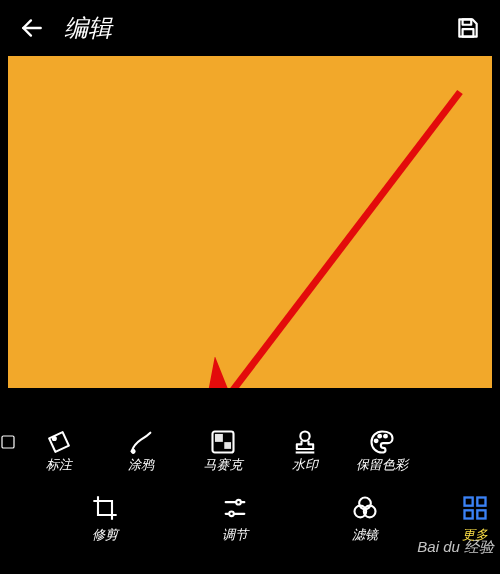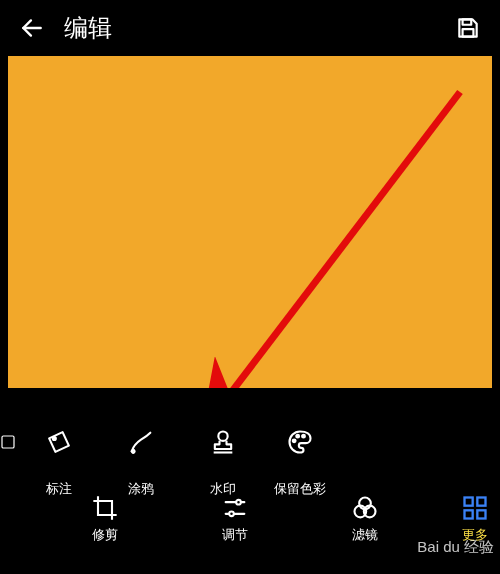--- a/index.html
+++ b/index.html
@@ -30,21 +30,21 @@
     align-items: flex-start;
     padding-top: 40px;
     height: 100px;
     color: #fff;
   }
   .tool-item {
     flex: 0 0 82px;
     display: flex;
     flex-direction: column;
     align-items: center;
-    gap: 24px;
+    gap: 0;
   }
   .tool-item.edge-left { flex: 0 0 18px; align-items: flex-start; overflow: hidden; }
   .tool-item.edge-right { flex: 0 0 72px; }
   .tool-label { font-size: 13px; color: #fff; white-space: nowrap; }
   .icon-box { width: 28px; height: 28px; display: flex; align-items: center; justify-content: center; }
 
   .bottom-strip {
     display: flex;
     align-items: flex-start;
     padding-top: 6px;
@@ -67,21 +67,21 @@
     right: 6px;
     bottom: 4px;
     font-size: 11px;
     color: #8aa8c8;
     text-align: right;
     line-height: 1.2;
     opacity: 0.9;
     pointer-events: none;
   }
   .watermark .bai { font-size: 15px; color: #fff; opacity: 0.85;}
-  .wrap { position: relative; width: 500px; height: 560px; }
+  .wrap { position: relative; width: 500px; height: 560px; font-style: italic; }
 </style>
 </head>
 <body>
 <div class="wrap">
 
 <div class="header">
   <div class="header-left">
     <span class="icon-box">
       <svg width="26" height="26" viewBox="0 0 24 24" fill="none" stroke="#fff" stroke-width="2.2" stroke-linecap="round" stroke-linejoin="round">
         <line x1="20" y1="12" x2="4" y2="12"></line>
@@ -134,20 +134,30 @@
   <div class="tool-item">
     <span class="icon-box">
       <svg width="28" height="28" viewBox="0 0 24 24" fill="none" stroke="#fff" stroke-width="1.8" stroke-linecap="round">
         <path d="M4 20 q2 -6 8 -10 q5 -3 8 -6"></path>
         <path d="M4 20 q1 -1 2 -1 q1 1 0 2 q-1 1 -2 -1"></path>
       </svg>
     </span>
     <span class="tool-label">涂鸦</span>
   </div>
 
+  <div class="tool-item">
+    <span class="icon-box">
+      <svg width="28" height="28" viewBox="0 0 24 24" fill="none" stroke="#fff" stroke-width="1.8">
+        <rect x="3" y="3" width="18" height="18" rx="2"></rect>
+        <rect x="6" y="6" width="5" height="5" fill="#fff" opacity="0.9"></rect>
+        <rect x="14" y="13" width="4" height="4" fill="#fff" opacity="0.9"></rect>
+      </svg>
+    </span>
+    <span class="tool-label">马赛克</span>
+  </div>
 
   <div class="tool-item">
     <span class="icon-box">
       <svg width="28" height="28" viewBox="0 0 24 24" fill="none" stroke="#fff" stroke-width="1.8" stroke-linejoin="round">
         <circle cx="12" cy="7" r="4"></circle>
         <path d="M9 11 v3 h-4 v4 h14 v-4 h-4 v-3"></path>
         <line x1="4" y1="21" x2="20" y2="21"></line>
       </svg>
     </span>
     <span class="tool-label">水印</span>

